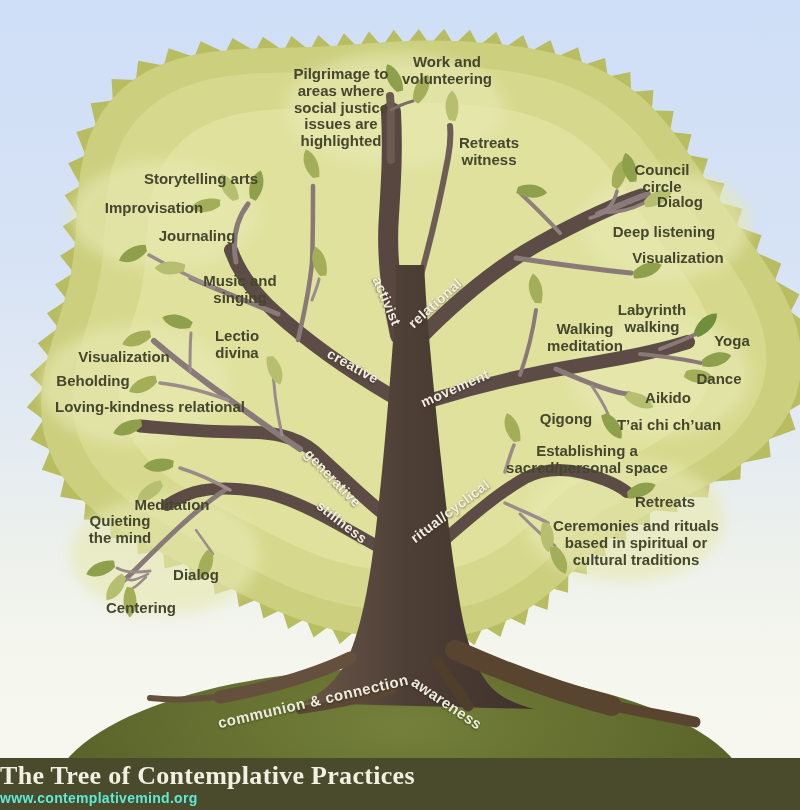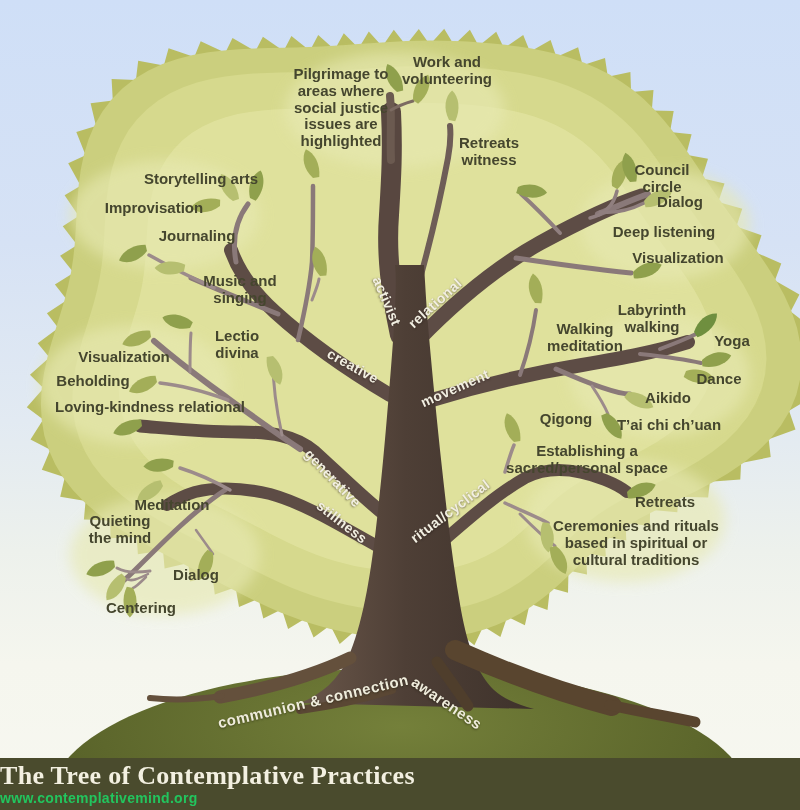--- a/index.html
+++ b/index.html
@@ -9,21 +9,21 @@
   svg.art{position:absolute;left:0;top:0}
   .p{position:absolute;transform:translate(-50%,-50%);font-weight:bold;font-size:15px;
      line-height:1.12;color:#45462e;text-align:center;white-space:nowrap}
   .wrap{white-space:normal}
   .b{position:absolute;font-weight:bold;font-size:14px;color:#f2efe2;letter-spacing:.4px;
      white-space:nowrap;text-shadow:0 1px 2px rgba(40,30,25,.55)}
   .r{position:absolute;font-weight:bold;font-size:15px;color:#efecdc;letter-spacing:.5px;
      white-space:nowrap;text-shadow:0 1px 2px rgba(25,25,8,.5)}
   .bar{position:absolute;left:0;right:0;top:758px;height:59px;background:#4a4b2d;text-align:left}
   .bar-title{font-family:"Liberation Serif",serif;font-weight:bold;font-size:26px;color:#f3f0e1;margin-top:3px;letter-spacing:.3px}
-  .bar-url{font-weight:bold;font-size:14px;color:#22c55e;margin-top:-1px;letter-spacing:.3px}
+  .bar-url{font-weight:bold;font-size:14px;color:#5eead4;margin-top:-1px;letter-spacing:.3px}
 </style>
 </head>
 <body>
 
 <div class="stage">
 
   <svg class="art" width="800" height="810" viewBox="0 0 800 810">
     <defs>
       <linearGradient id="trunkGrad" x1="0" y1="0" x2="1" y2="0">
         <stop offset="0" stop-color="#6a574a"></stop>

